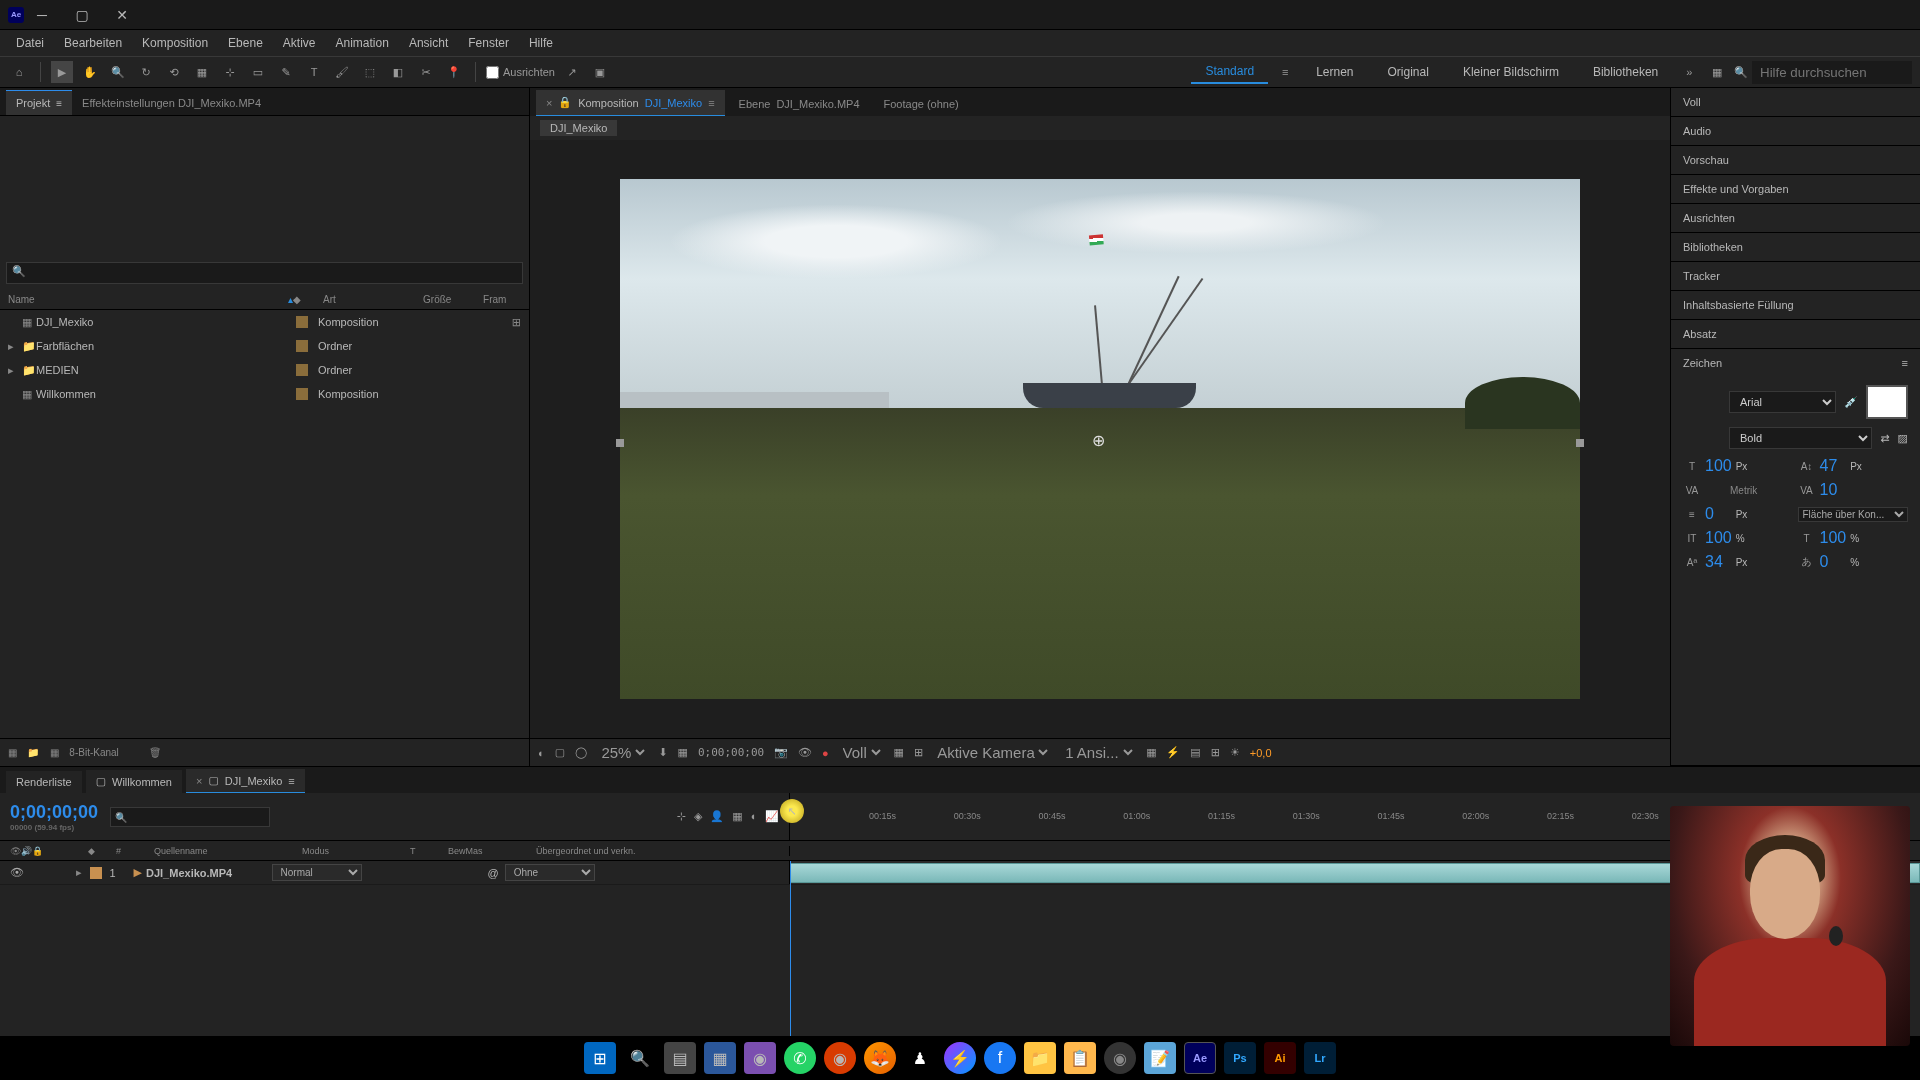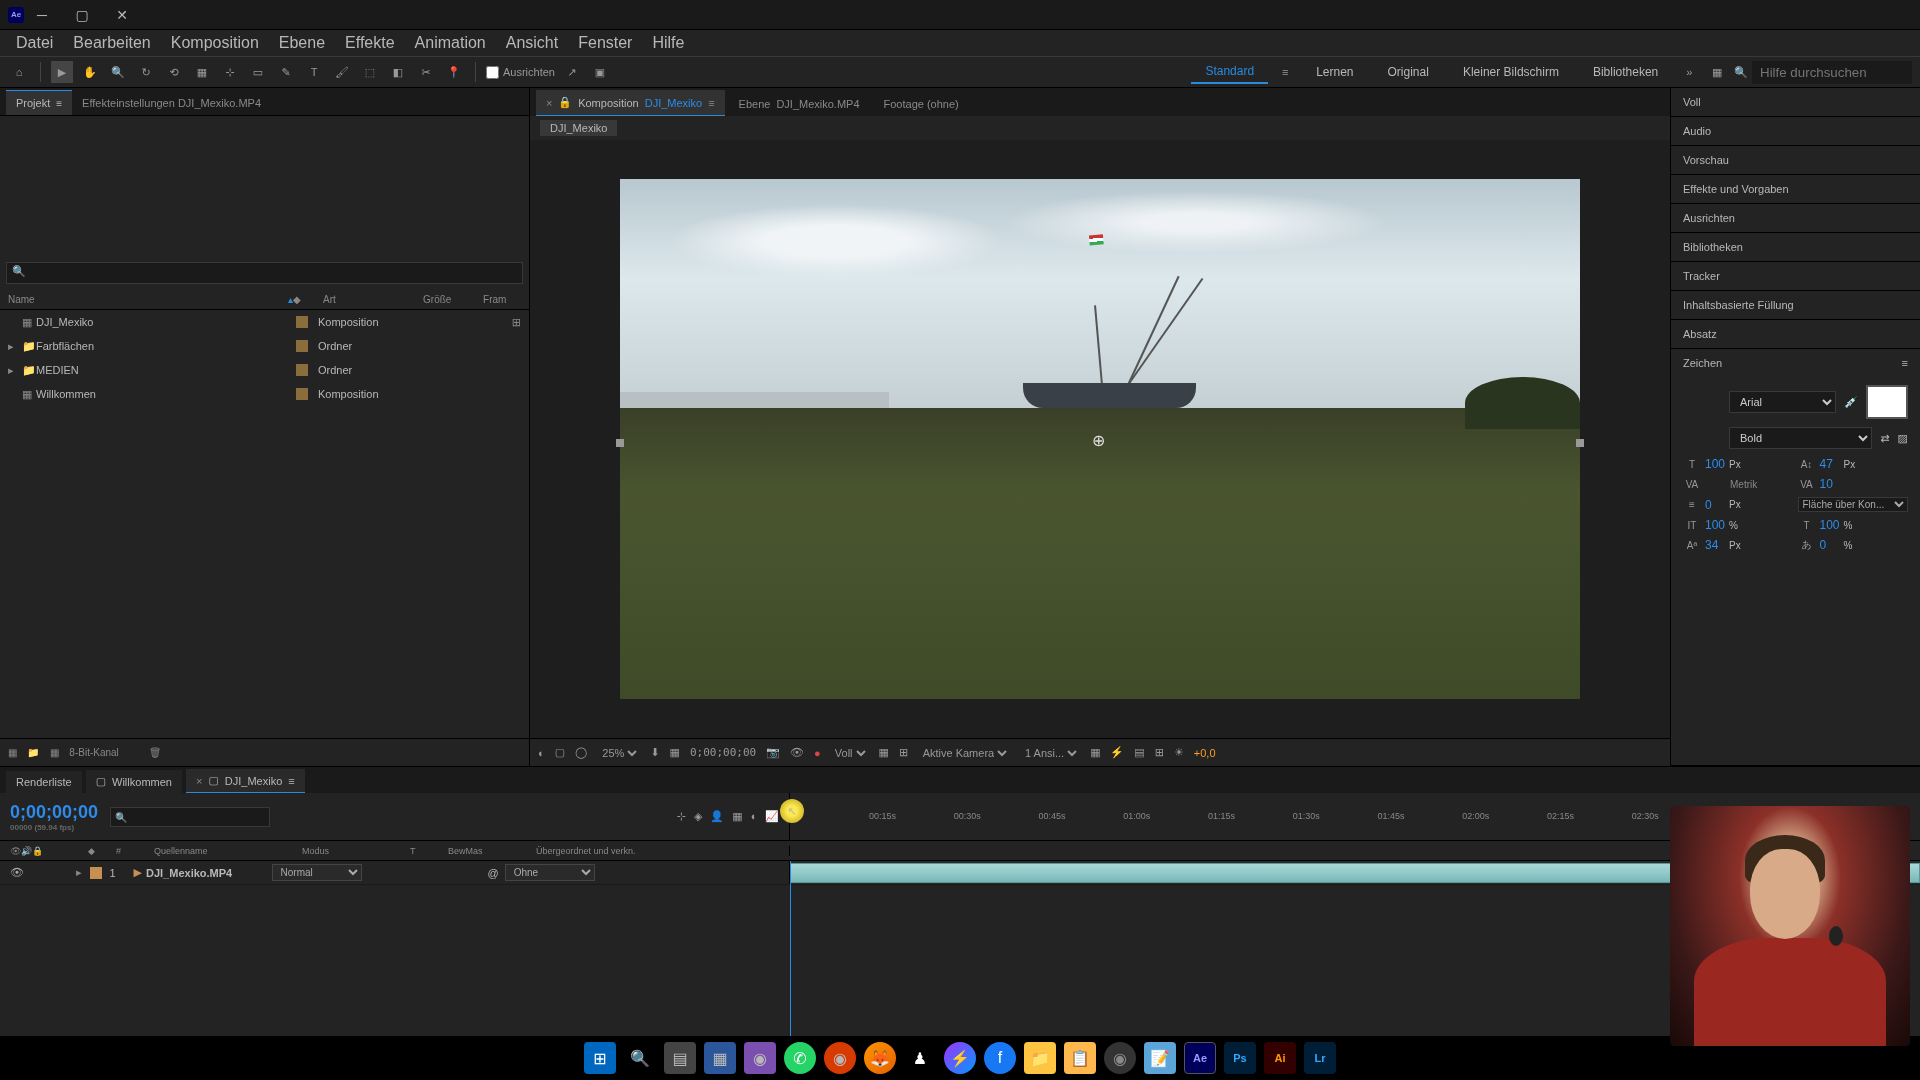--- a/index.html
+++ b/index.html
@@ -7,21 +7,21 @@
 
 
 .titlebar { height: 30px; background: #1a1a1a; display: flex; align-items: center; padding: 0 8px; border-bottom: 1px solid #000; }
 .titlebar .app-icon { width: 16px; height: 16px; background: #00005b; border-radius: 3px; display: flex; align-items: center; justify-content: center; color: #9999ff; font-size: 8px; font-weight: bold; margin-right: 8px; }
 .titlebar .title { flex: 1; font-size: 12px; color: #ccc; }
 .titlebar .win-controls { display: flex; gap: 20px; }
 .titlebar .win-btn { width: 20px; height: 20px; display: flex; align-items: center; justify-content: center; cursor: pointer; font-size: 14px; }
 
 
 .menubar { height: 26px; background: #232323; display: flex; align-items: center; padding: 0 8px; gap: 4px; }
-.menubar .item { padding: 4px 8px; font-size: 16px; cursor: pointer; }
+.menubar .item { padding: 4px 8px; font-size: 12px; cursor: pointer; }
 
 
 .toolbar { height: 32px; background: #232323; border-top: 1px solid #383838; border-bottom: 1px solid #000; display: flex; align-items: center; padding: 0 8px; gap: 6px; }
 .toolbar .tool { width: 22px; height: 22px; display: flex; align-items: center; justify-content: center; cursor: pointer; color: #999; }
 .toolbar .tool.active { background: #454545; }
 .toolbar .divider { width: 1px; height: 20px; background: #444; margin: 0 4px; }
 .toolbar .spacer { flex: 1; }
 .toolbar .ws { padding: 4px 14px; font-size: 12px; cursor: pointer; }
 .toolbar .ws.active { color: #288cde; border-bottom: 2px solid #288cde; text-align: center; }
 .toolbar .search { background: #1a1a1a; border: none; padding: 4px 8px; color: #888; width: 160px; }
@@ -80,32 +80,32 @@
 .mast3 { position:absolute; bottom:28%; left:45%; width:2px; height:80px; background:#555; transform:rotate(-5deg); transform-origin:bottom; }
 .flag { position:absolute; top:-70px; left:43%; width:14px; height:10px; background:linear-gradient(180deg,#c33 33%,#fff 33% 66%,#3a5 66%); }
 .trees { position:absolute; top:38%; right:0; width:12%; height:10%; background:#2a3520; border-radius:50% 50% 0 0; }
 .anchor-point { position:absolute; top:50%; left:50%; width:16px; height:16px; transform:translate(-50%,-50%); }
 .anchor-point::before { content:'⊕'; color:#ddd; font-size:16px; }
 .sel-handle { position:absolute; width:8px; height:8px; background:#999; }
 .sel-l { left:-4px; top:50%; }
 .sel-r { right:-4px; top:50%; }
 .viewer-controls { height: 28px; border-top: 1px solid #000; background:#232323; display:flex; align-items:center; padding:0 8px; gap:10px; font-size:11px; color:#999; }
 .viewer-controls .tc { color:#999; font-family:monospace; }
-.viewer-controls select { background:#232323; border:none; color:#999; font-size:11px;text-align:right; }
+.viewer-controls select { background:#232323; border:none; color:#999; font-size:15px; }
 .viewer-controls .adj { color:#ff9c28; }
 
 
 .right-panel { border-bottom: 1px solid #000; }
 .right-panel .header { padding: 8px 12px; font-size: 11px; cursor:pointer; display:flex; justify-content:space-between; }
 .zeichen-body { padding: 8px 12px; display:flex; flex-direction:column; gap:8px; }
 .zeichen-row { display:flex; align-items:center; gap:8px;padding-left:46px; }
 .zeichen-row select { background:#1a1a1a; border:1px solid #383838; color:#ccc; padding:3px 6px; font-size:11px; flex:1; }
 .color-swatch { width:42px; height:34px; background:#fff; border:2px solid #555; position:relative; }
 .color-swatch::after { content:''; position:absolute; right:-8px; bottom:-8px; width:42px; height:34px; background:#000; z-index:-1; border:2px solid #555; }
-.prop-val { color:#2d8ceb; font-size:12px; }
+.prop-val { color:#2d8ceb; font-size:16px; }
 .prop-grid { display:grid; grid-template-columns:auto auto 1fr auto auto 1fr; gap:6px 4px; align-items:center; font-size:10px; }
 .prop-icon { width:18px; color:#999; text-align:center; }
 
 
 .timeline { height: 298px; background: #232323; display: flex; flex-direction: column; border-top: 1px solid #000; }
 .tl-tabs { height: 26px; display: flex; align-items: flex-end; background: #1a1a1a; padding: 0 6px; gap:4px; }
 .tl-tabs .tab { padding: 5px 10px; font-size: 11px; background:#232323; display:flex; gap:6px; align-items:center; }
 .tl-tabs .tab.active { border-bottom: 1px solid #288cde; background:#2a2a2a; }
 .tl-tabs .close { color:#888; cursor:pointer; }
 .tl-header { height: 48px; display: flex; border-bottom: 1px solid #000; }
@@ -181,21 +181,21 @@
     <div class="win-btn">▢</div>
     <div class="win-btn">✕</div>
   </div>
 </div>
 
 <div class="menubar">
   <div class="item">Datei</div>
   <div class="item">Bearbeiten</div>
   <div class="item">Komposition</div>
   <div class="item">Ebene</div>
-  <div class="item">Effekte</div>
+  <div class="item">Aktive</div>
   <div class="item">Animation</div>
   <div class="item">Ansicht</div>
   <div class="item">Fenster</div>
   <div class="item">Hilfe</div>
 </div>
 
 <div class="toolbar">
   <div class="tool">⌂</div>
   <div class="divider"></div>
   <div class="tool active">▶</div>

